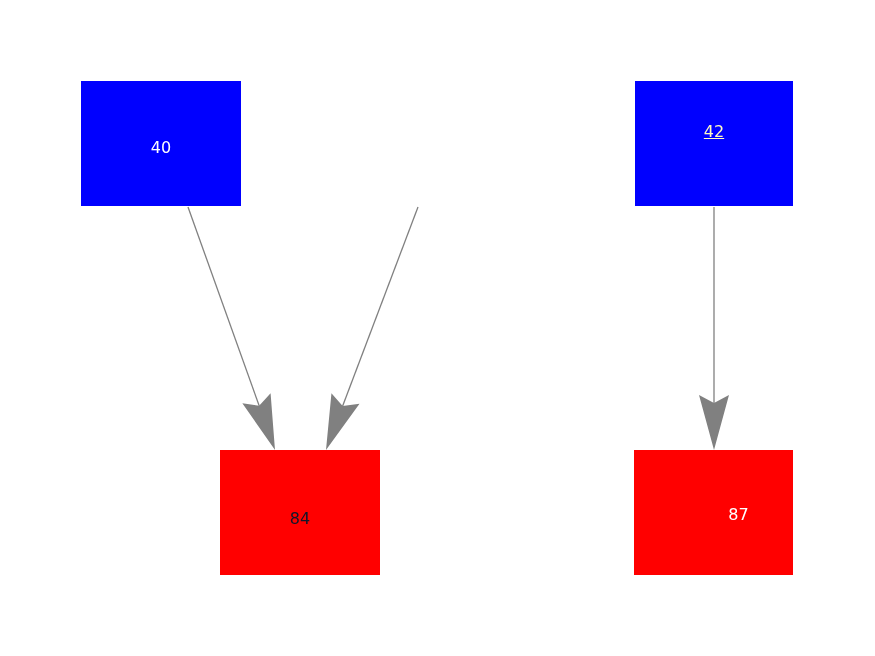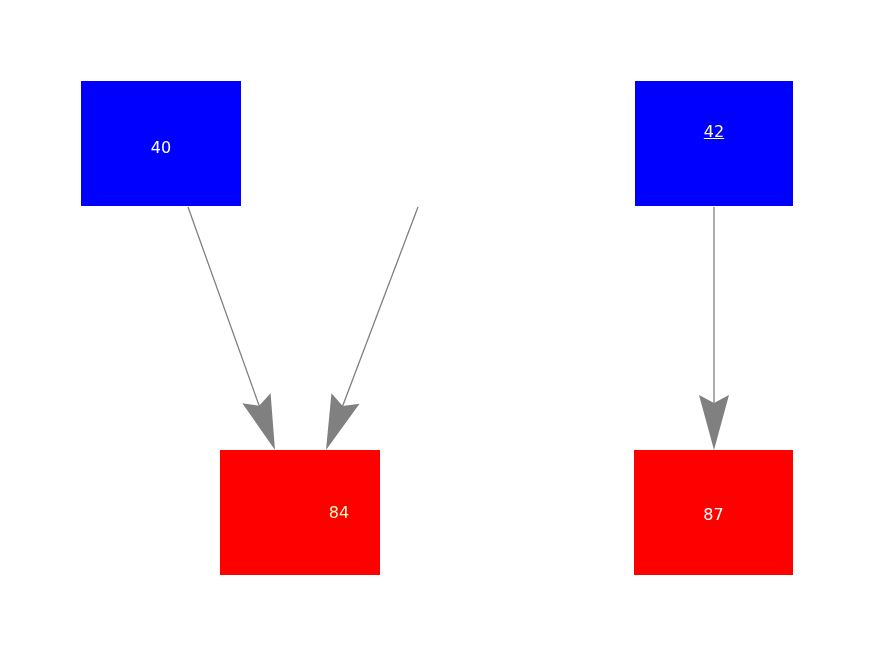--- a/index.html
+++ b/index.html
@@ -68,19 +68,19 @@
       </g>
   </svg>
 
   <div class="node" style="left: 81px; top: 81px; width: 160px; height: 125px; background: rgb(0, 0, 255);">
     <span class="node-label" style="top: 56px; color: rgb(255, 255, 255);">40</span>
   </div>
   <div class="node" style="left: 635px; top: 81px; width: 158px; height: 125px; background: rgb(0, 0, 255);">
     <span class="node-label" style="top: 40px; color: #fef9c3; text-decoration: underline;">42</span>
   </div>
   <div class="node" style="left: 220px; top: 450px; width: 160px; height: 125px; background: rgb(255, 0, 0);">
-    <span class="node-label" style="top: 52px; color: #fef9c3; padding-left: 39px;">84</span>
+    <span class="node-label" style="top: 58px; color: #0f172a;">84</span>
   </div>
   <div class="node" style="left: 634px; top: 450px; width: 159px; height: 125px; background: rgb(255, 0, 0);">
-    <span class="node-label" style="top: 54px; color: rgb(255, 255, 255);">87</span>
+    <span class="node-label" style="top: 54px; color: rgb(255, 255, 255); padding-left: 25px;">87</span>
   </div>
 
 </div>
 
 </body></html>

